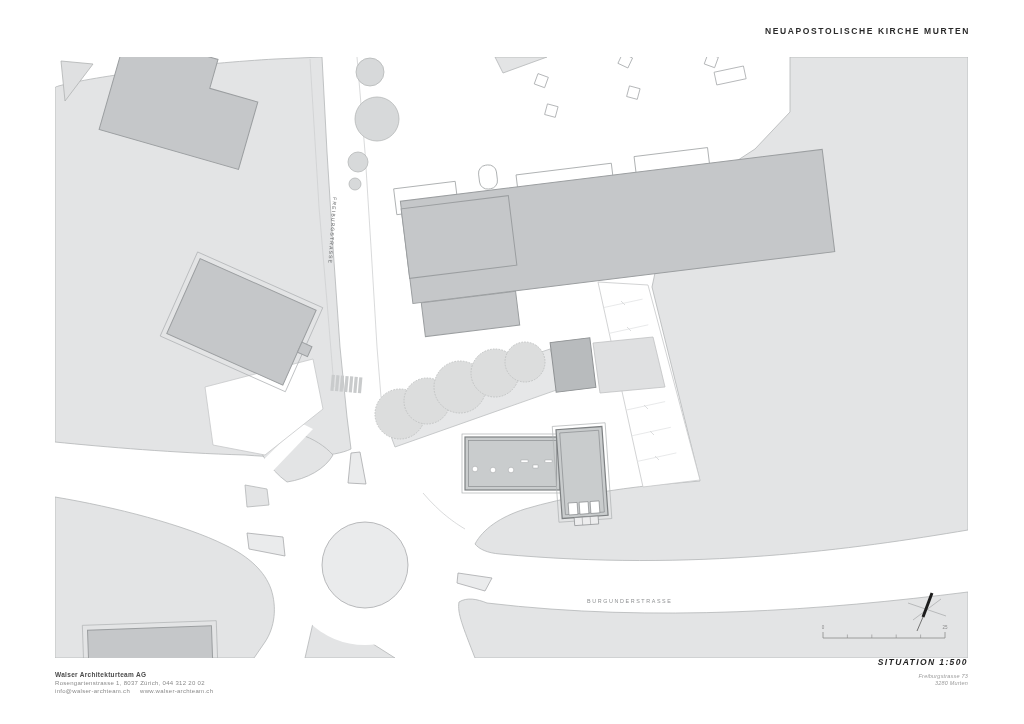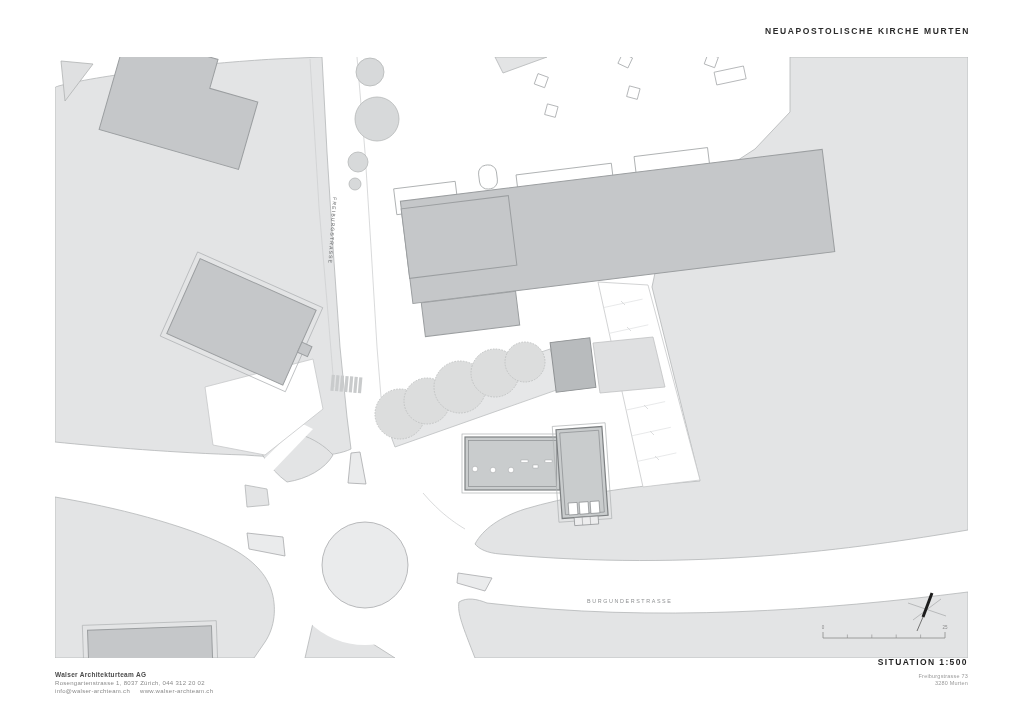--- a/index.html
+++ b/index.html
@@ -20,21 +20,21 @@
   .shed{fill:#ffffff;stroke:#aaadaf;stroke-width:0.8;}
   .canopy{fill:#ffffff;stroke:#a0a3a5;stroke-width:0.8;}
   .faint{stroke:#cfd1d2;stroke-width:0.8;fill:none;}
   .street-text{font-family:"Liberation Sans",sans-serif;fill:#5f6163;}
   .street-text2{font-family:"Liberation Sans",sans-serif;fill:#8e9092;}
   .scale-text{font-family:"Liberation Sans",sans-serif;font-size:4.5px;fill:#8a8a8a;}
   
   .arch-block{position:absolute;left:55px;top:671px;color:#8a8a8a;font-size:6px;line-height:8px;letter-spacing:0.3px;}
   .arch-name{font-weight:bold;font-size:6.5px;color:#4a4a4a;}
   .gap{display:inline-block;width:10px;}
-  .drawing-block{position:absolute;right:56px;top:657px;text-align:right;}
+  .drawing-block{position:absolute;right:56px;top:657px;text-align:right;font-style:italic;}
   .sit-title{font-size:8.5px;font-weight:bold;letter-spacing:1.4px;color:#1f1f1f;}
   .proj-addr{margin-top:6px;font-size:5.5px;line-height:7px;color:#9a9a9a;letter-spacing:0.2px;}
 </style>
 </head>
 <body>
 
 <div class="page">
 
   <div class="sheet-title">NEUAPOSTOLISCHE KIRCHE MURTEN</div>
 

